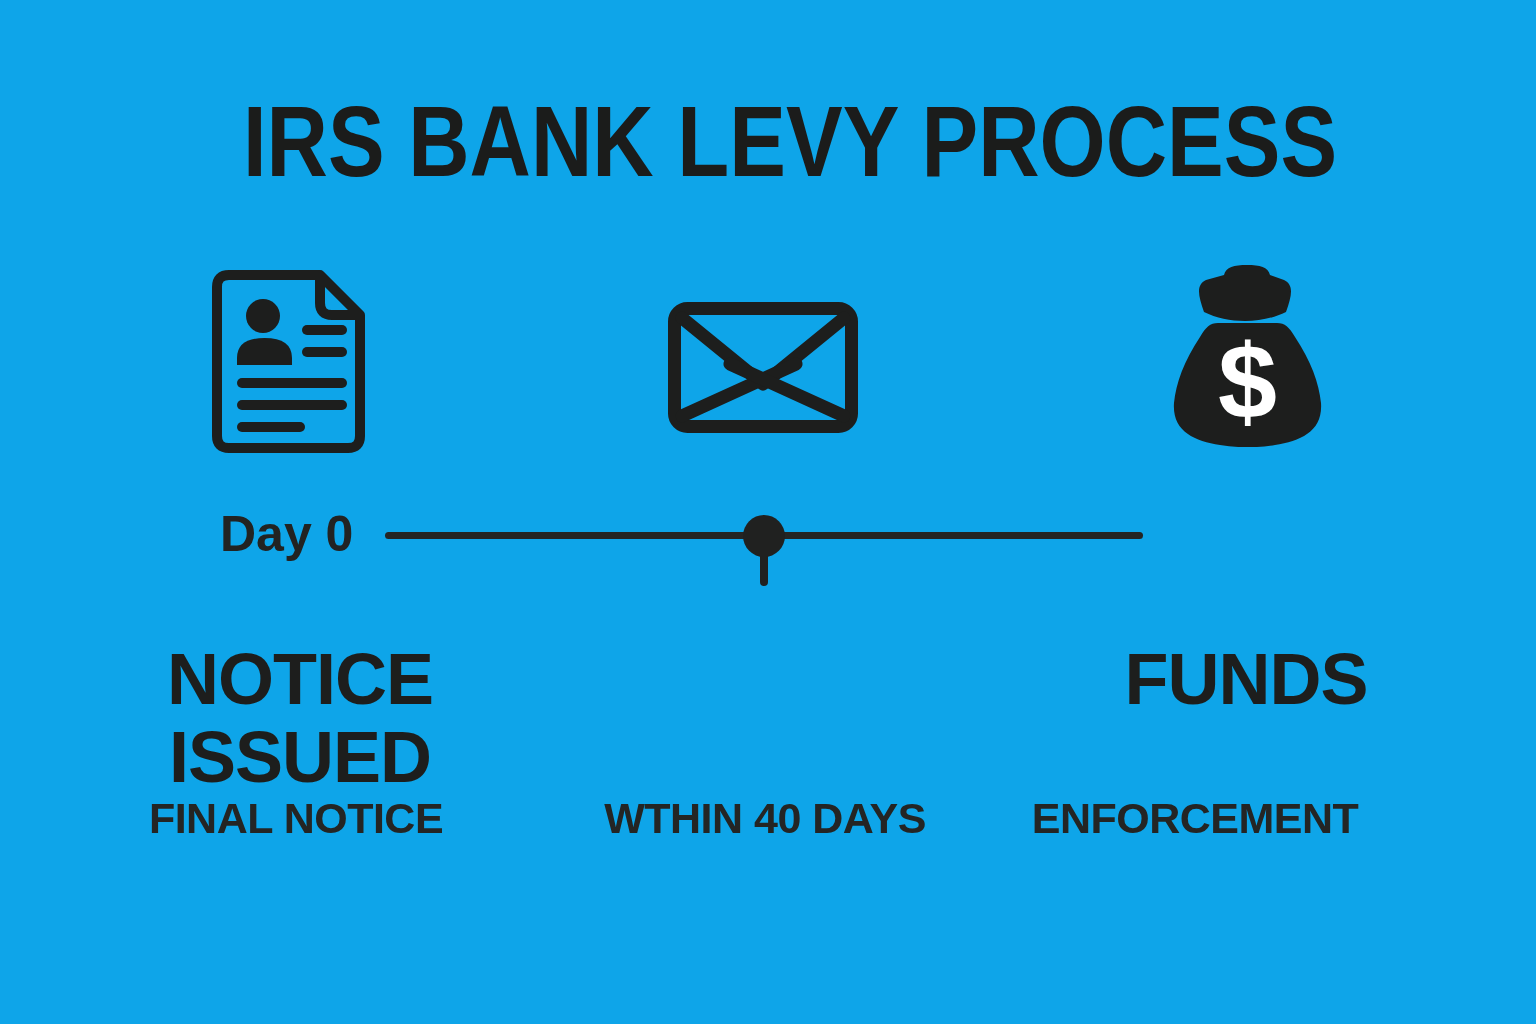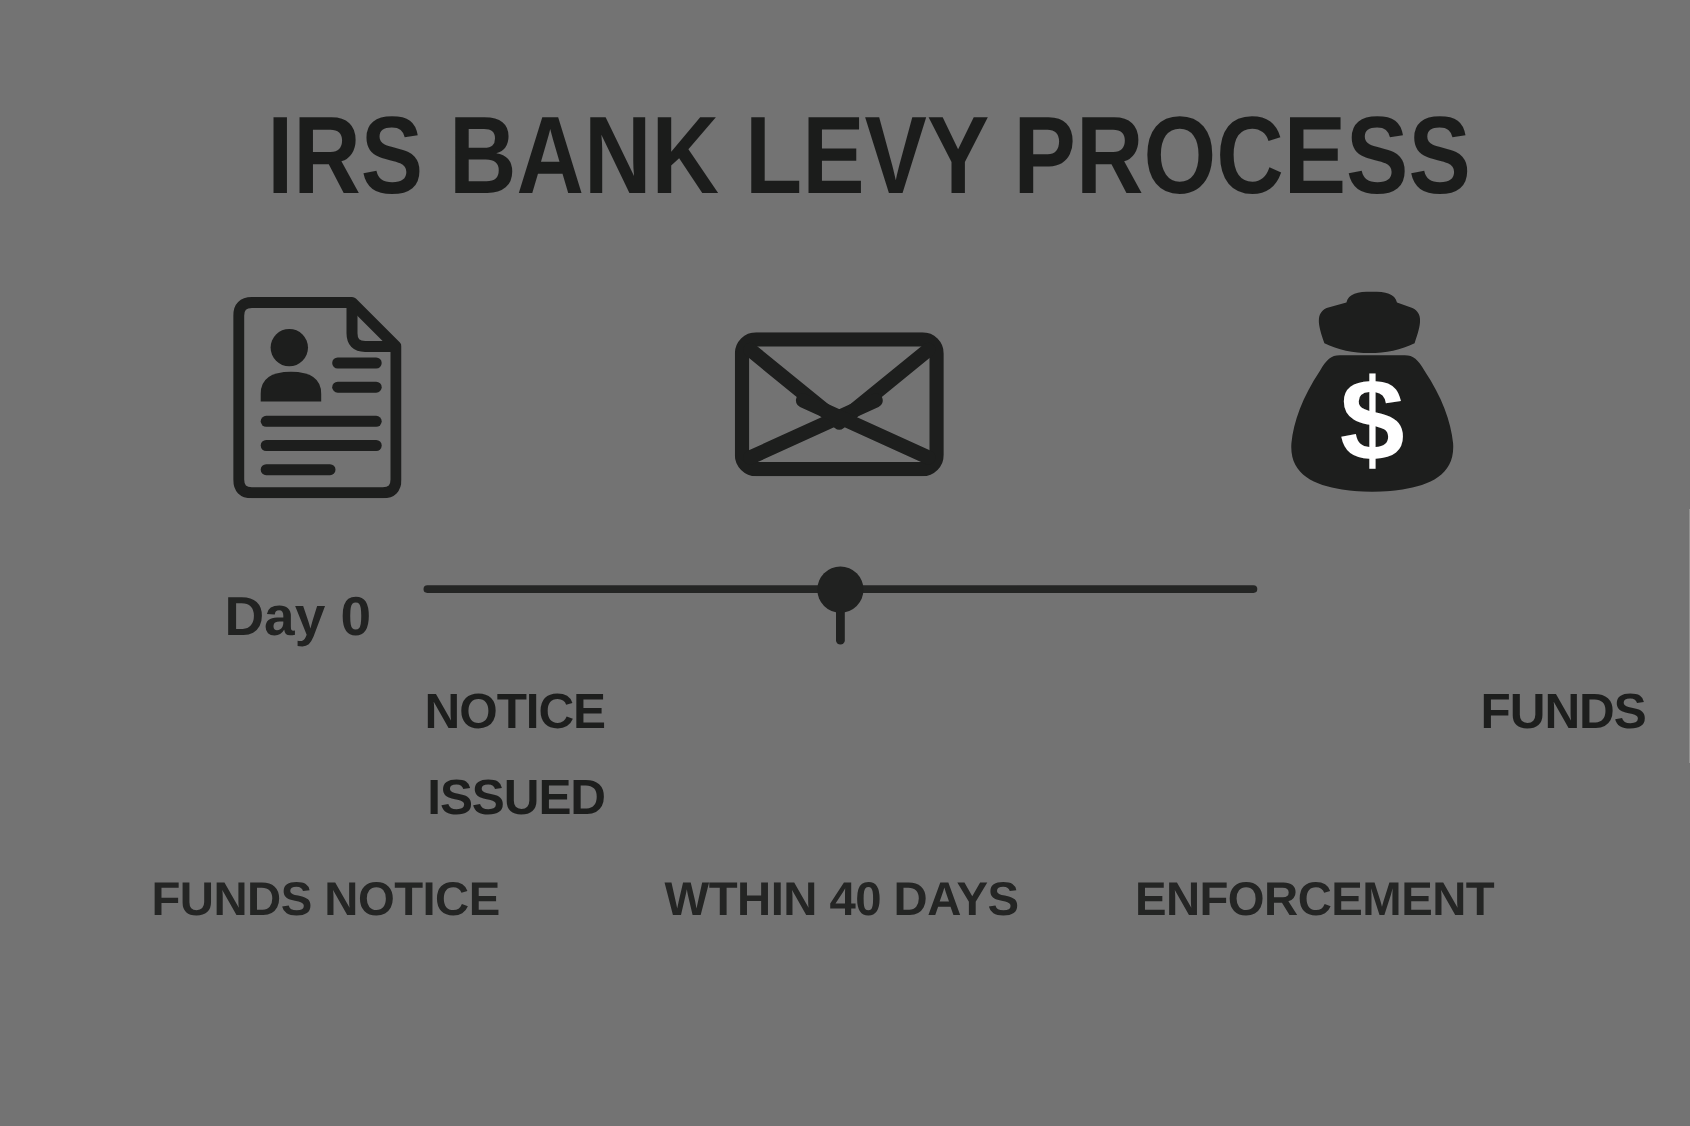--- a/index.html
+++ b/index.html
@@ -5,21 +5,21 @@
   * { margin: 0; padding: 0; box-sizing: border-box; }
   html, body { width: 1536px; height: 1024px; }
   body {
     font-family: "Liberation Sans", sans-serif;
     background: #fbfaf7;
   }
   .canvas {
     position: relative;
     width: 1536px;
     height: 1024px;
-    background: #737373;
+    background: #0ea5e9;
     overflow: hidden;
     color: #1d1e1d;
   }
   .title {
     position: absolute;
     top: 84px;
     left: 790px;
     transform: translateX(-50%) scaleX(0.85);
     font-size: 100px;
     line-height: 115px;
@@ -36,21 +36,21 @@
 
   .day-label {
     position: absolute;
     top: 506px;
     font-size: 50px;
     line-height: 56px;
     font-weight: bold;
     white-space: nowrap;
     color: #222322;
   }
-  #day-start { left: 204px; margin-top: 26px; }
+  #day-start { left: 220px; }
   #day-end { left: 1168px; }
 
   .timeline-line {
     position: absolute;
     left: 385px;
     top: 532px;
     width: 758px;
     height: 7px;
     border-radius: 4px;
     background: #242524;
@@ -69,24 +69,24 @@
     left: 760px;
     top: 540px;
     width: 8px;
     height: 46px;
     border-radius: 4px;
     background: #202120;
   }
 
   .step-heading {
     position: absolute;
-    top: 608px;
+    top: 640px;
     width: 500px;
-    text-align: right;
-    font-size: 45px;
+    text-align: center;
+    font-size: 72px;
     line-height: 78px;
     font-weight: bold;
     letter-spacing: -1px;
     color: #1d1e1d;
     white-space: nowrap;
   }
   #heading-1 { left: 50px; }
   #heading-2 { left: 520px; }
   #heading-3 { left: 996px; }
 
@@ -153,17 +153,17 @@
   <div class="timeline-dot"></div>
 
   <div class="step-heading" id="heading-1">
     <div>NOTICE</div>
     <div>ISSUED</div>
   </div>
   <div class="step-heading" id="heading-3">
     <div>FUNDS</div>
   </div>
 
-  <div class="step-sublabel" id="sublabel-1">FUNDS NOTICE</div>
+  <div class="step-sublabel" id="sublabel-1">FINAL NOTICE</div>
   <div class="step-sublabel" id="sublabel-2">WTHIN 40 DAYS</div>
   <div class="step-sublabel" id="sublabel-3">ENFORCEMENT</div>
 
 </div>
 
 </body></html>

